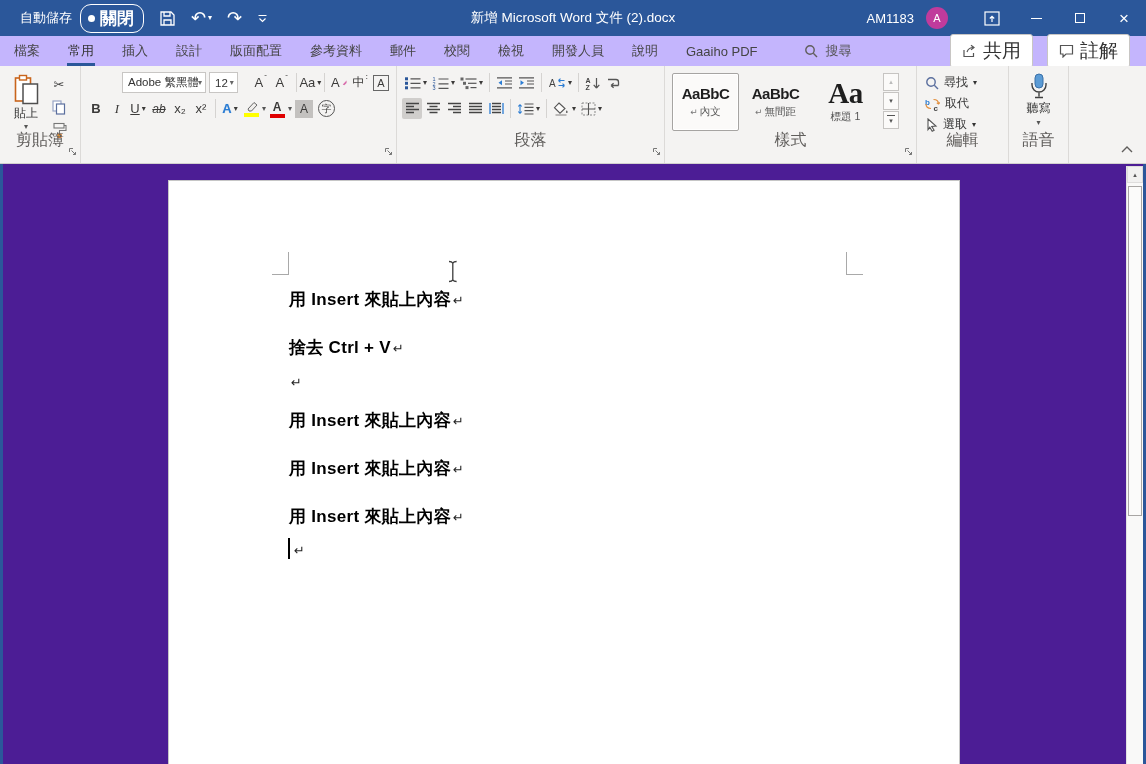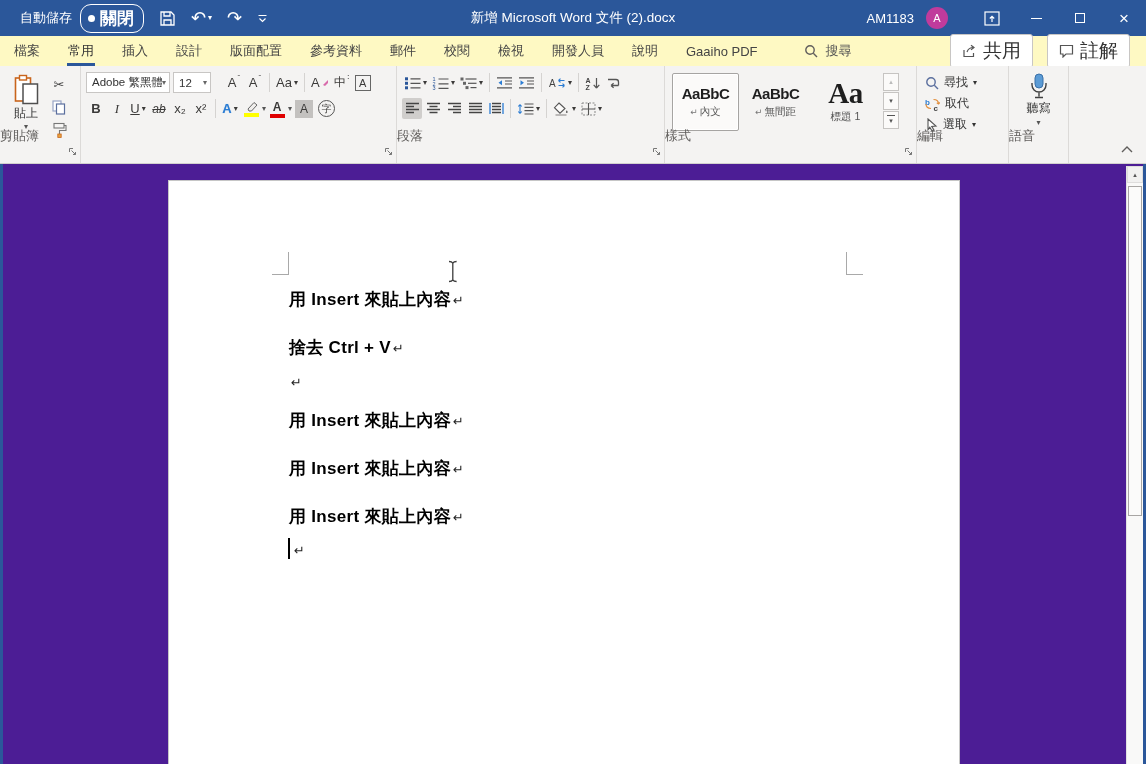--- a/index.html
+++ b/index.html
@@ -23,37 +23,37 @@
   .tb-right { margin-left:auto; display:flex; align-items:center; height:100%; }
   .tb-user { font-size:13px; margin-right:12px; }
   .avatar { width:22px; height:22px; border-radius:50%; background:#c03b9c; color:#fff;
     font-size:11px; display:flex; align-items:center; justify-content:center; margin-right:22px; }
   .winbtn { width:44px; height:36px; display:flex; align-items:center; justify-content:center; }
   .min-glyph { width:11px; border-top:1.4px solid #fff; }
   .max-glyph { width:10px; height:10px; border:1.3px solid #fff; }
   .close-glyph { font-size:17px; line-height:1; }
 
   
-  .tabrow { position:absolute; top:36px; left:0; right:0; height:30px; background:#fef9c3;
+  .tabrow { position:absolute; top:36px; left:0; right:0; height:30px; background:#c4b5fd;
     display:flex; align-items:center; font-size:13px; color:#444; }
   .tab { padding:0 14px; height:100%; display:flex; align-items:center; position:relative; cursor:default; }
   .tab.active { color:#333; }
   .tab.active::after { content:""; position:absolute; left:13px; right:13px; bottom:0;
     height:3px; background:#2b579a; }
   .tabsearch { display:flex; align-items:center; gap:8px; margin-left:32px; color:#555; }
   .tr-actions { margin-left:auto; display:flex; gap:14px; padding-right:16px; }
   .trbtn { display:flex; align-items:center; gap:6px; background:#fff; border:1px solid #c8c6c4;
     border-radius:3px; padding:3px 11px; font-size:19px; color:#333; }
 
   
   .ribbon { position:absolute; top:66px; left:0; right:0; height:98px; background:#f4f3f2;
     border-bottom:1px solid #d2d0ce; display:flex; }
   .grp { position:relative; border-right:1px solid #dcdad8; padding:6px 5px 17px; }
-  .grp-label { position:absolute; bottom:18px; left:0; right:0; text-align:left;
-    font-size:13px; color:#605e5c; }
+  .grp-label { position:absolute; bottom:12px; left:0; right:0; text-align:center;
+    font-size:16px; color:#605e5c; }
   .launcher { position:absolute; right:3px; bottom:3px; }
   .grp-spacer { flex:1; border:none; position:relative; }
   .collapse { position:absolute; right:8px; bottom:4px; padding:2px 4px; }
 
   .rbtn { display:inline-flex; align-items:center; justify-content:center; gap:2px;
     min-width:20px; height:21px; padding:0 2px; border-radius:2px; color:#3b3a39;
     font-size:13px; cursor:default; }
   .rbtn.active { background:#d0cecc; }
   .vdiv { width:1px; height:19px; background:#d5d3d1; margin:0 3px; align-self:center; }
 
@@ -65,21 +65,21 @@
   .clipside { display:flex; flex-direction:column; gap:3px; padding-top:2px; }
   .clipside .rbtn { height:20px; }
   .cut-glyph { font-size:13px; color:#444; }
 
   
   .g-font { width:316px; }
   .frow { display:flex; align-items:center; gap:1px; margin-bottom:5px; }
   .combo { display:flex; align-items:center; justify-content:space-between; background:#fff;
     border:1px solid #c8c6c4; height:21px; padding:0 3px 0 5px; font-size:11.5px; color:#333; }
   .combo .dd { color:#666; }
-  .combo.fname { width:84px; margin-right:2px; }
+  .combo.fname { width:84px; margin-right:2px;margin-left:36px; }
   .combo.fsize { width:38px; margin-right:12px; }
   .fname-text { white-space:nowrap; overflow:hidden; max-width:76px; }
   .bold-g { font-weight:bold; }
   .ital-g { font-style:italic; font-family:"Liberation Serif",serif; }
   .und-g { text-decoration:underline; }
   .strike-g { text-decoration:line-through; font-size:12px;font-style:italic; }
   .tiny-sup { font-size:8px; margin-left:-1px; align-self:flex-start; line-height:1.6; color:#444; }
   .fx-g { color:#2b7cd3; font-weight:bold; text-shadow:0 0 1px #9cc3e8; }
   .bar-btn { position:relative; flex-direction:column; gap:0; line-height:1; padding-top:1px; }
   .cbar { width:15px; height:4px; margin-top:1px; }

